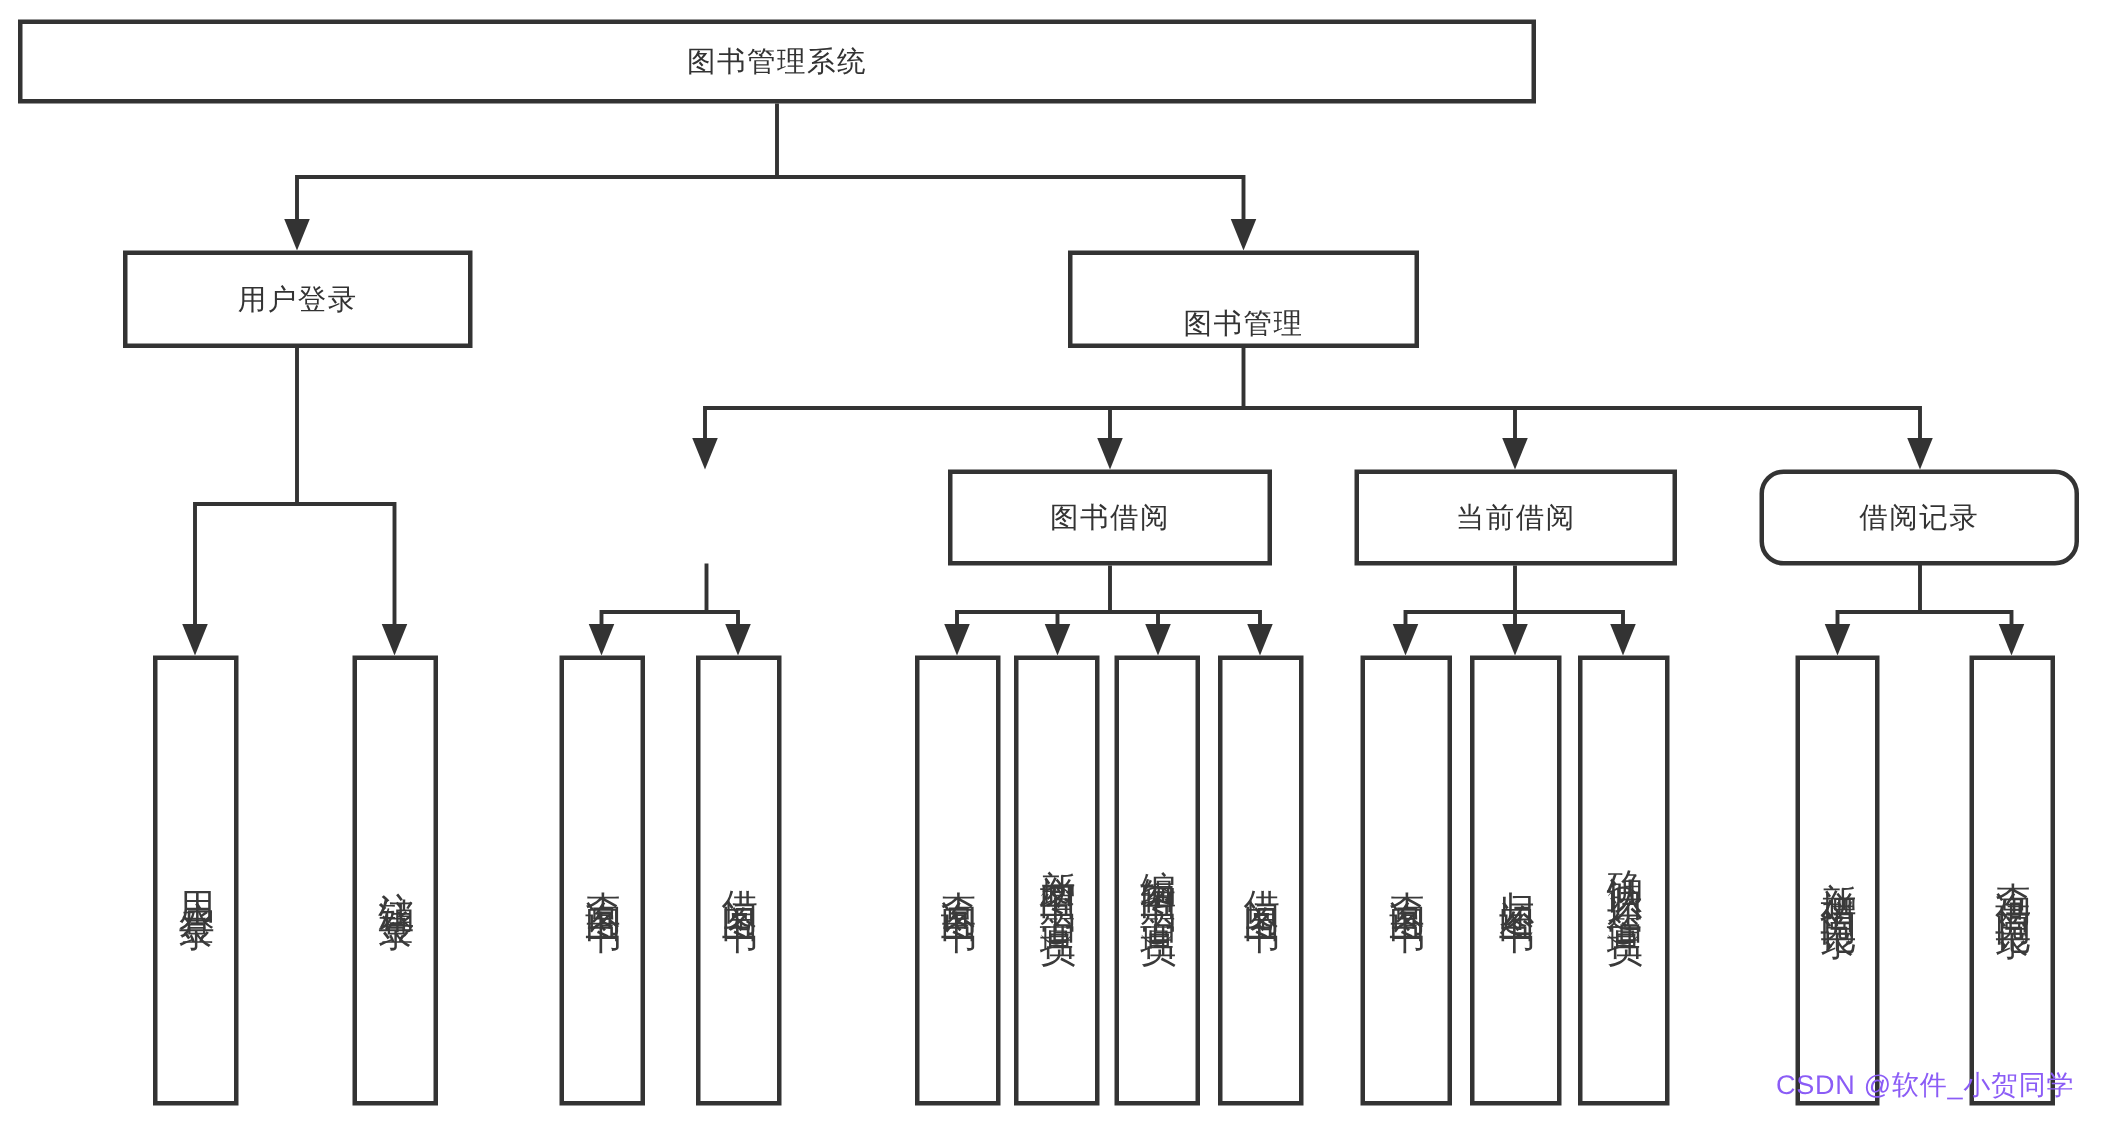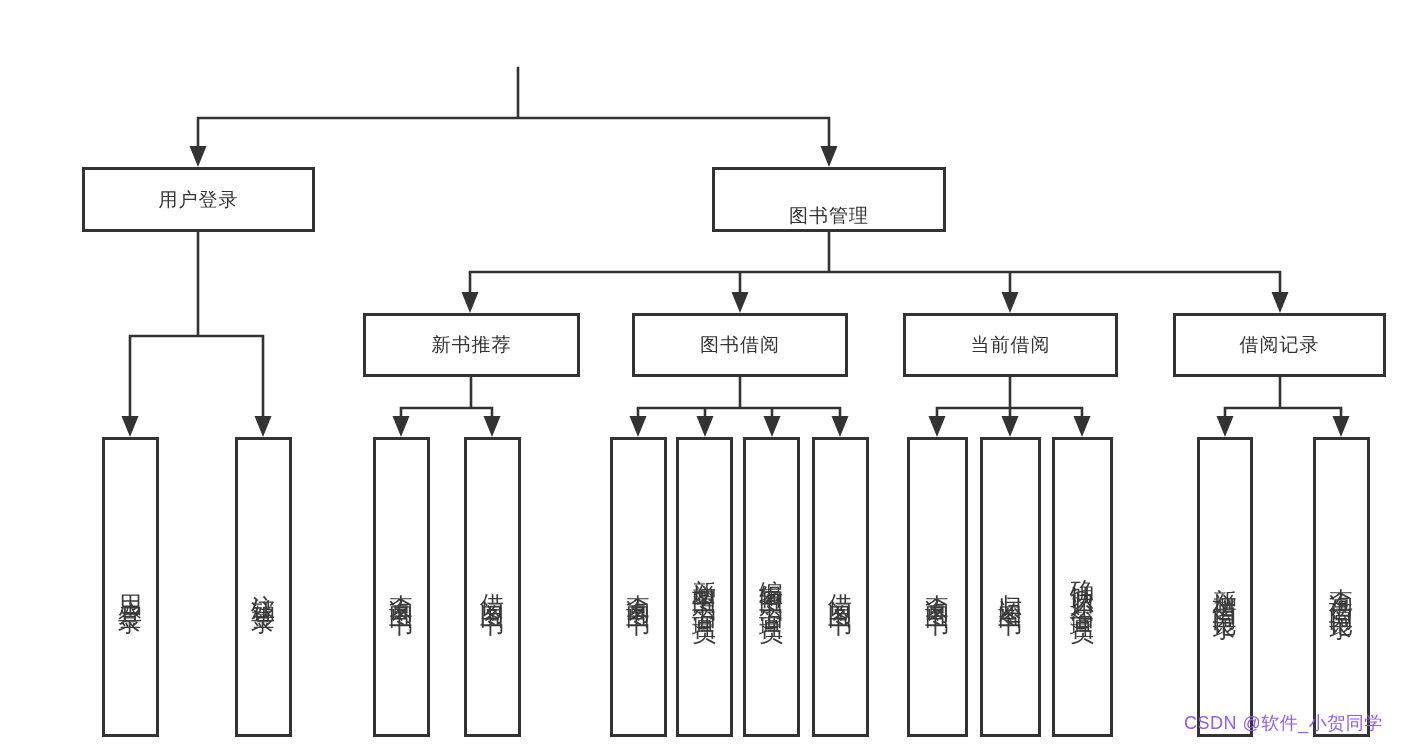--- a/index.html
+++ b/index.html
@@ -88,38 +88,38 @@
       <polygon points="763.5,416 780.5,416 772,437"></polygon>
       <polygon points="831.5,416 848.5,416 840,437"></polygon>
       <polygon points="928.5,416 945.5,416 937,437"></polygon>
       <polygon points="1001.5,416 1018.5,416 1010,437"></polygon>
       <polygon points="1073.5,416 1090.5,416 1082,437"></polygon>
       <polygon points="1216.5,416 1233.5,416 1225,437"></polygon>
       <polygon points="1332.5,416 1349.5,416 1341,437"></polygon>
     </g>
   </svg>
 
+  <div class="node h root">
+    <span class="lbl">图书管理系统</span>
+  </div>
 
   <div class="node h lvl2" style="left:82px;width:233px;">
     <span class="lbl">用户登录</span>
   </div>
   <div class="node h lvl2" style="left:712px;width:234px;align-items:flex-end;">
     <span class="lbl">图书管理</span>
   </div>
 
-  <div class="node h lvl3" style="left:363px;width:217px;">
-    <span class="lbl">新书推荐</span>
-  </div>
   <div class="node h lvl3" style="left:903px;width:215px;">
     <span class="lbl">当前借阅</span>
   </div>
   <div class="node h lvl3" style="left:632px;width:216px;">
     <span class="lbl">图书借阅</span>
   </div>
-  <div class="node h lvl3" style="left:1173px;width:213px;">
+  <div class="node h lvl3" style="left:1173px;width:213px;border-radius:16px;">
     <span class="lbl">借阅记录</span>
   </div>
 
   <div class="node leaf" style="left:102px;width:57px;">
     <span class="lbl">用户登录</span>
   </div>
   <div class="node leaf" style="left:235px;width:57px;">
     <span class="lbl">注销登录</span>
   </div>
   <div class="node leaf" style="left:373px;width:57px;">

